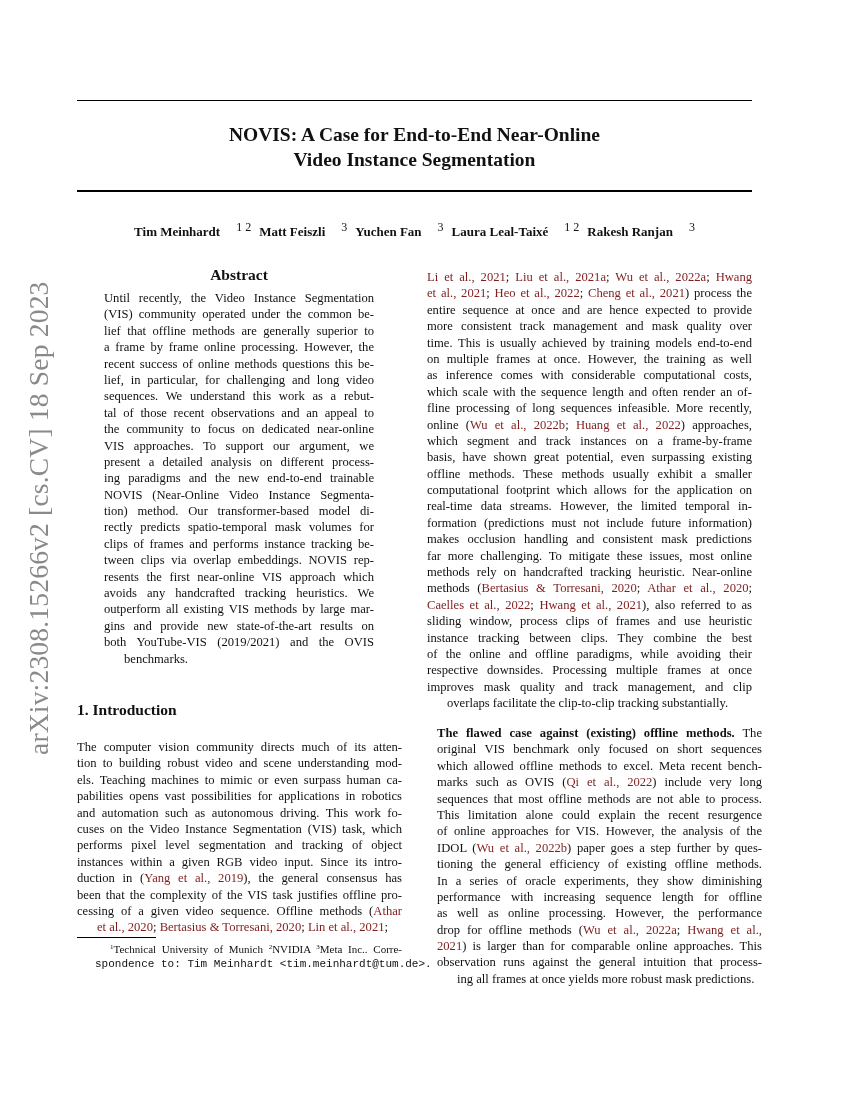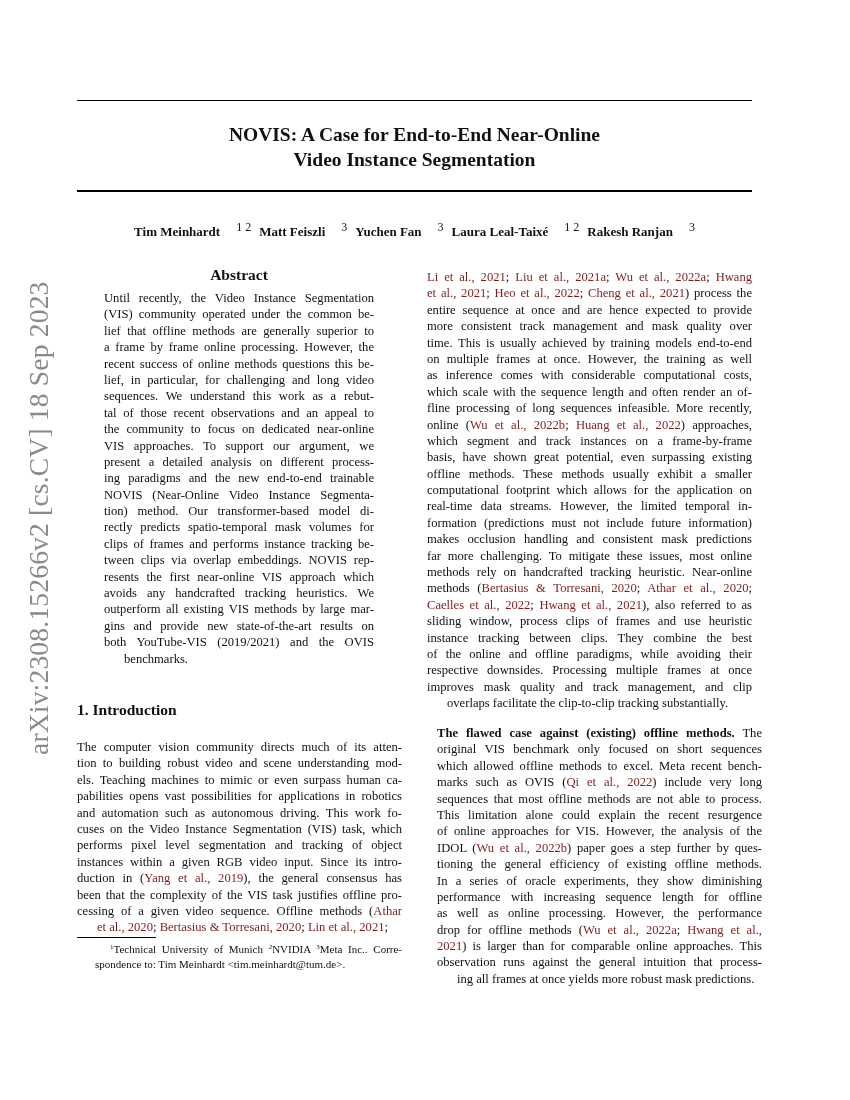--- a/index.html
+++ b/index.html
@@ -20,21 +20,21 @@
   .col .ln { display: block; text-align: justify; text-align-last: justify; white-space: nowrap; height: 16.4px; }
   .col .ln.last { text-align-last: left; padding-left: 20px; }
   .abstract { left: 104px; width: 270px; top: 290px; }
   .h-intro { position: absolute; left: 77px; top: 701px; font-weight: bold; font-size: 15.5px; }
   .intro { left: 77px; width: 325px; top: 731px; margin-top: 8px; }
   .rightcol { left: 427px; width: 325px; top: 269px; }
   .flawed { left: 427px; width: 325px; top: 725px; margin-left: 10px; }
   .cite { color: #7f1d1d; }
   .fn { position: absolute; left: 77px; width: 325px; top: 940px; font-size: 11px; line-height: 14.5px; }
   .fn .ln { display: block; text-align: justify; text-align-last: justify; white-space: nowrap; margin-left: 18px; }
-  .fn .ln.last { text-align-last: left; }
+  .fn .ln.last { text-align-last: left; font-family: Liberation Mono, monospace; }
   .fn sup { font-size: 7px; vertical-align: 4px; }
   .fn .indent { padding-left: 15px; }
   b.run { font-weight: bold; }
 </style>
 </head>
 <body>
 
 <div class="rule" style="left:77px;top:100px;width:675px;height:1px;"></div>
 <div class="title">
   <div>NOVIS: A Case for End-to-End Near-Online</div>

